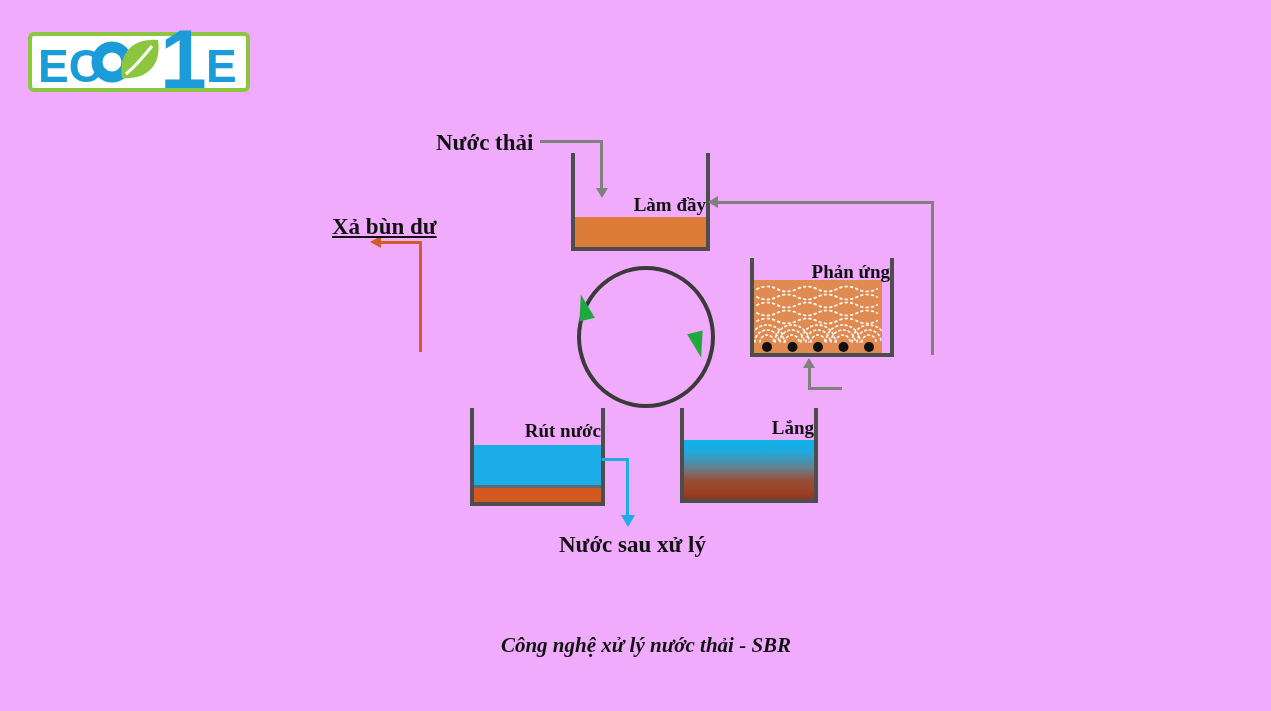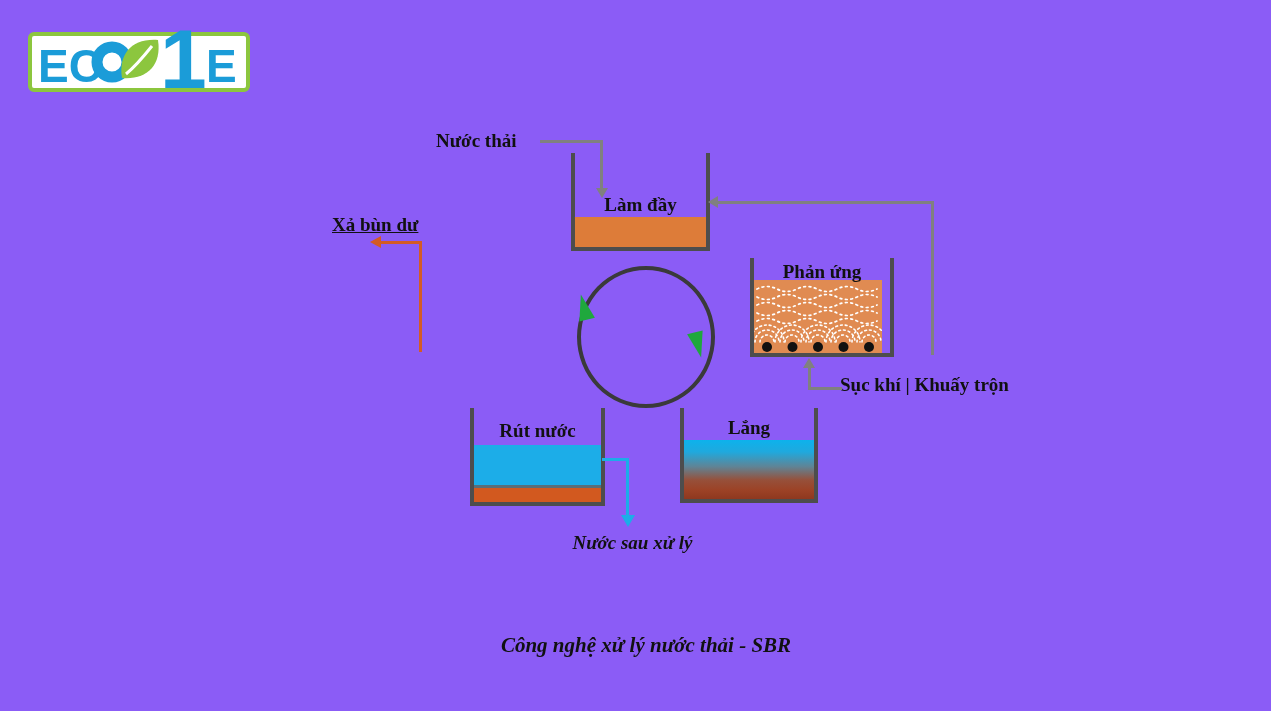--- a/index.html
+++ b/index.html
@@ -1,23 +1,23 @@
 <!DOCTYPE html>
 <html><head>
 <meta charset="utf-8">
 <style>
   html,body{margin:0;padding:0;background:#ffffff;}
-  #canvas{position:relative;width:1271px;height:711px;background:#8b5cf6;overflow:hidden;
+  #canvas{position:relative;width:1271px;height:711px;background:#f0abfc;overflow:hidden;
           font-family:"Liberation Serif","DejaVu Serif",serif;color:#111;}
 
   
   .tank{position:absolute;box-sizing:border-box;
         border-left:4px solid #4D4D4D;border-right:4px solid #4D4D4D;border-bottom:4px solid #4D4D4D;}
   .tank .fill{position:absolute;left:0;right:0;}
-  .tank .tank-label{position:absolute;left:0;right:0;text-align:center;
+  .tank .tank-label{position:absolute;left:0;right:0;text-align:right;
         font-weight:bold;font-size:19px;line-height:20px;white-space:nowrap;}
 
   #tank-fill  {left:571px;top:153px;width:139px;height:98px;}
   #tank-fill .fill{bottom:0;height:30px;background:#DD7C39;}
   #tank-fill .tank-label{top:42px;}
 
   #tank-react {left:750px;top:258px;width:144px;height:99px;}
   #tank-react .tank-label{top:4px;}
   #tank-react svg{position:absolute;left:0;bottom:0;}
 
@@ -55,25 +55,25 @@
   
   #cycle-circle{position:absolute;left:577px;top:266px;width:130px;height:134px;
      border:4px solid #3A3A3A;border-radius:50%;}
   .cycle-arrow{position:absolute;width:0;height:0;}
   #cycle-arrow-up{left:576px;top:294px;border-left:8px solid transparent;border-right:8px solid transparent;
      border-bottom:26px solid #1FA83D;transform:rotate(-14deg);}
   #cycle-arrow-down{left:690px;top:332px;border-left:8px solid transparent;border-right:8px solid transparent;
      border-top:26px solid #1FA83D;transform:rotate(-14deg);}
 
   
-  .flabel{position:absolute;font-weight:bold;font-size:19px;white-space:nowrap;}
+  .flabel{position:absolute;font-weight:bold;font-size:23px;white-space:nowrap;}
   #label-influent{left:436px;top:130px;}
   #label-sludge  {left:332px;top:214px;text-decoration:underline;}
   #label-aeration{left:840px;top:374px;}
-  #label-effluent{left:520px;top:532px;width:225px;text-align:center;font-style:italic;}
+  #label-effluent{left:520px;top:532px;width:225px;text-align:center;}
 
   #caption{position:absolute;left:346px;top:633px;width:600px;text-align:center;
      font-size:21px;font-weight:bold;font-style:italic;}
 
   
   #logo{position:absolute;left:20px;top:6px;}
 </style>
 </head>
 <body>
 
@@ -134,21 +134,20 @@
         <circle cx="13" cy="67" r="5"></circle>
         <circle cx="38.5" cy="67" r="5"></circle>
         <circle cx="64" cy="67" r="5"></circle>
         <circle cx="89.5" cy="67" r="5"></circle>
         <circle cx="115" cy="67" r="5"></circle>
       </g>
     </svg>
     <div class="tank-label">Phản ứng</div>
   </div>
 
-  <div class="flabel" id="label-aeration">Sục khí | Khuấy trộn</div>
   <div class="line gray" style="left:810px;top:387px;width:32px;height:3px;"></div>
   <div class="line gray" style="left:808px;top:367px;width:3px;height:23px;"></div>
   <div class="arrow arr-up-gray" style="left:803px;top:358px;"></div>
 
   <div class="tank" id="tank-settle">
     <div class="fill"></div>
     <div class="tank-label">Lắng</div>
   </div>
 
   <div class="tank" id="tank-decant">

